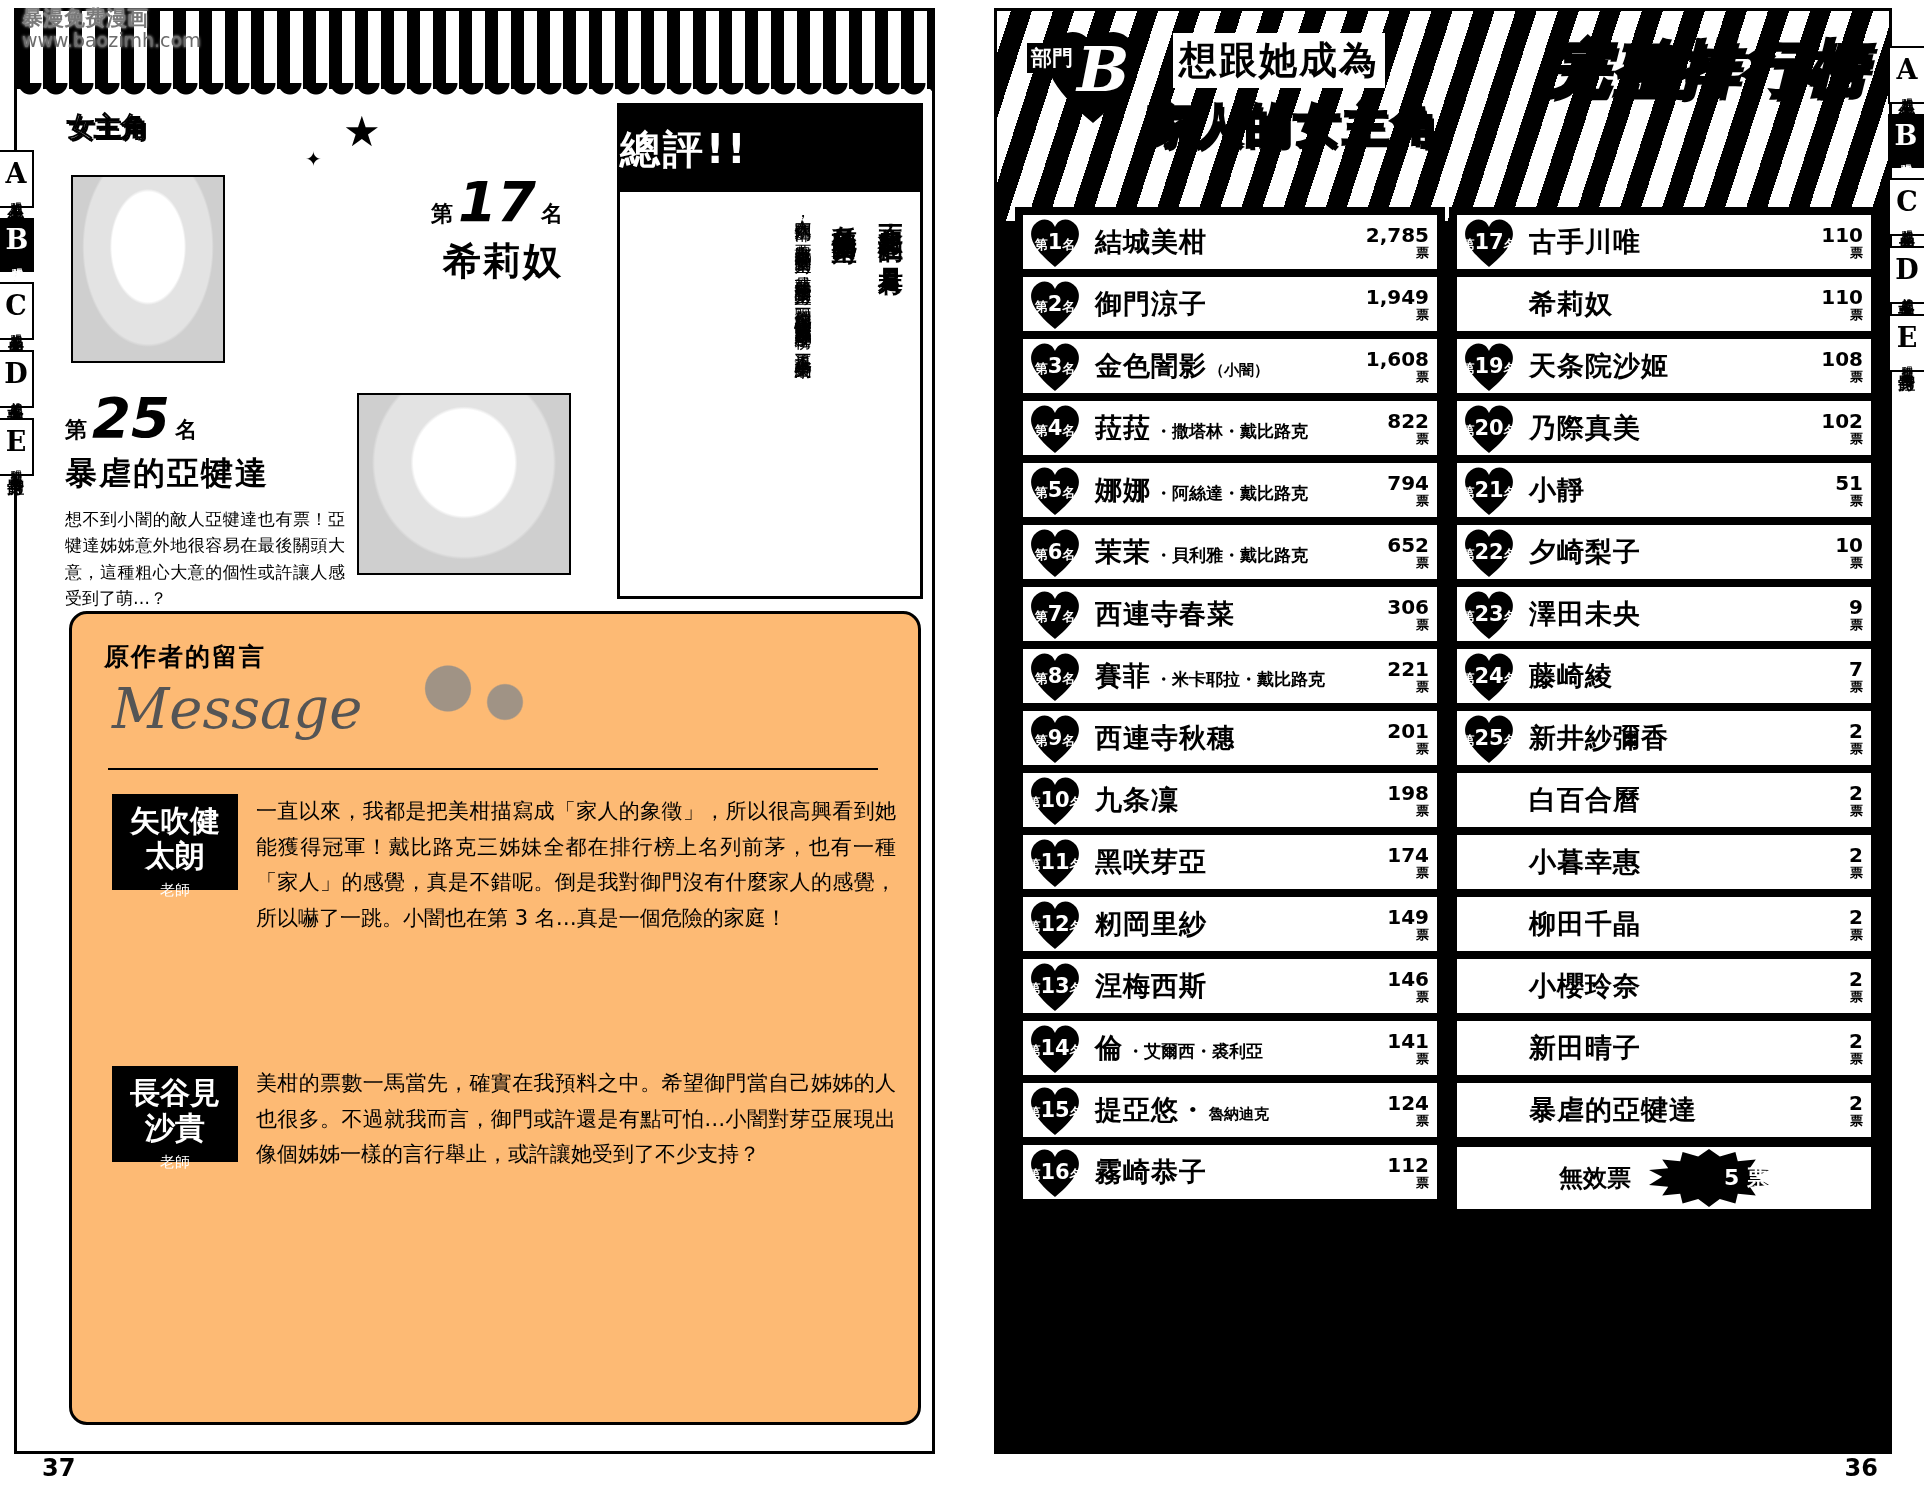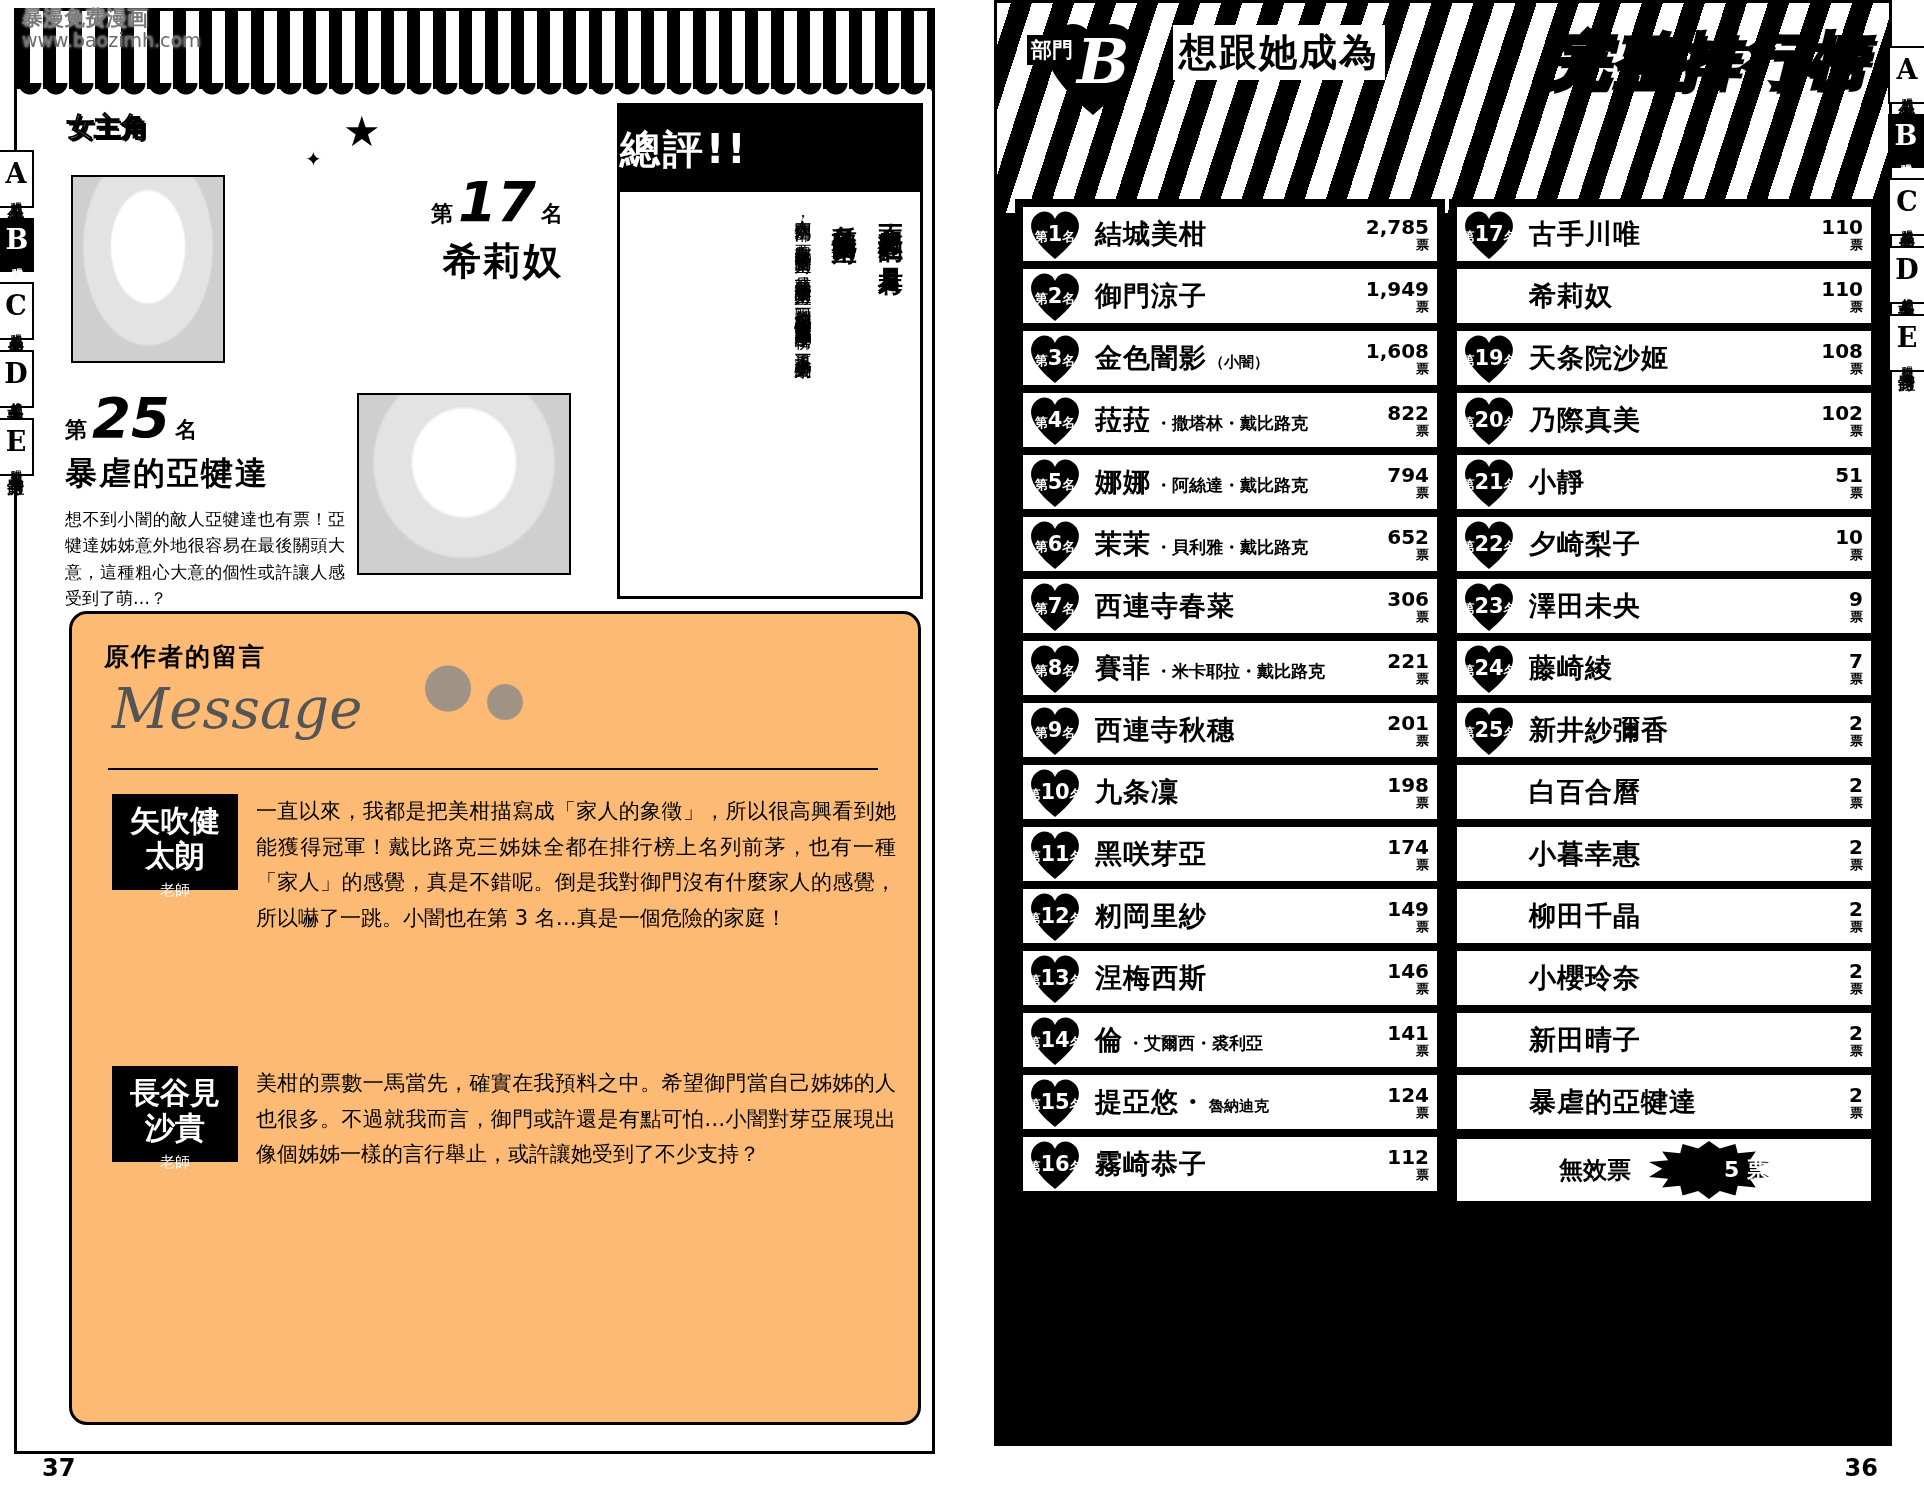--- a/index.html
+++ b/index.html
@@ -63,21 +63,21 @@
         display:flex;flex-direction:column;align-items:center;justify-content:flex-start;padding:6px 0;box-sizing:border-box;}
   .tabL.off{background:#fff;color:#000;border:2px solid #000;border-left:none;}
   .tabL .letter{font-size:27px;font-weight:bold;font-family:"DejaVu Serif","Liberation Serif",serif;}
   .tabL .vtxt{writing-mode:vertical-rl;text-orientation:upright;font-size:12px;line-height:1.1;margin-top:4px;}
   .tabL .vbig{writing-mode:vertical-rl;text-orientation:upright;font-size:17px;font-weight:bold;line-height:1.1;margin-top:3px;}
 
   .pgnumL{position:absolute;left:42px;bottom:18px;font-size:24px;font-weight:bold;}
 
   
   #right{position:absolute;left:958px;top:0;width:966px;height:1500px;background:#fff;}
-  #rightFrame{position:absolute;left:36px;top:0;width:892px;height:1440px;border:3px solid #000;background:#000;}
+  #rightFrame{position:absolute;left:36px;top:8px;width:892px;height:1440px;border:3px solid #000;background:#000;}
   .stripes{position:absolute;left:0;top:0;width:100%;height:210px;
        background:repeating-linear-gradient(-72deg,#000 0 20px,#fff 20px 40px);opacity:1;}
   #rhead{position:absolute;left:0;top:0;width:100%;height:210px;overflow:hidden;}
   .bumonBadge{position:absolute;left:22px;top:14px;width:150px;height:112px;}
   .bumonBadge .heart{position:absolute;left:20px;top:2px;width:108px;height:96px;background:#000;
      clip-path:path("M54 96 C 10 60, 0 34, 14 16 C 28 -2, 48 4, 54 20 C 60 4, 80 -2, 94 16 C 108 34, 98 60, 54 96 Z");}
   .bumonBadge .bt{position:absolute;left:8px;top:18px;color:#fff;font-size:21px;font-weight:bold;
      background:#000;padding:1px 4px;}
   .bumonBadge .bl{position:absolute;left:58px;top:8px;color:#fff;font-size:62px;font-weight:bold;
      font-family:"DejaVu Serif","Liberation Serif",serif;font-style:italic;}
@@ -243,20 +243,21 @@
   <div id="right">
     <div id="rightFrame">
       <div id="rhead">
         <div class="stripes"></div>
         <div class="bumonBadge">
           <div class="heart"></div>
           <div class="bt">部門</div>
           <div class="bl">B</div>
         </div>
         <div class="rTitle1">想跟她成為</div>
+        <div class="rTitle2">家人的女主角</div>
         <div class="rTitle3">完整排行榜</div>
       </div>
 
       <div class="tblWrap" id="tblA">
           <div class="rowR">
             <div class="rkCell">
               <div class="heartSm">
                 <span>第<b>1</b>名</span>
               </div>
             </div>

